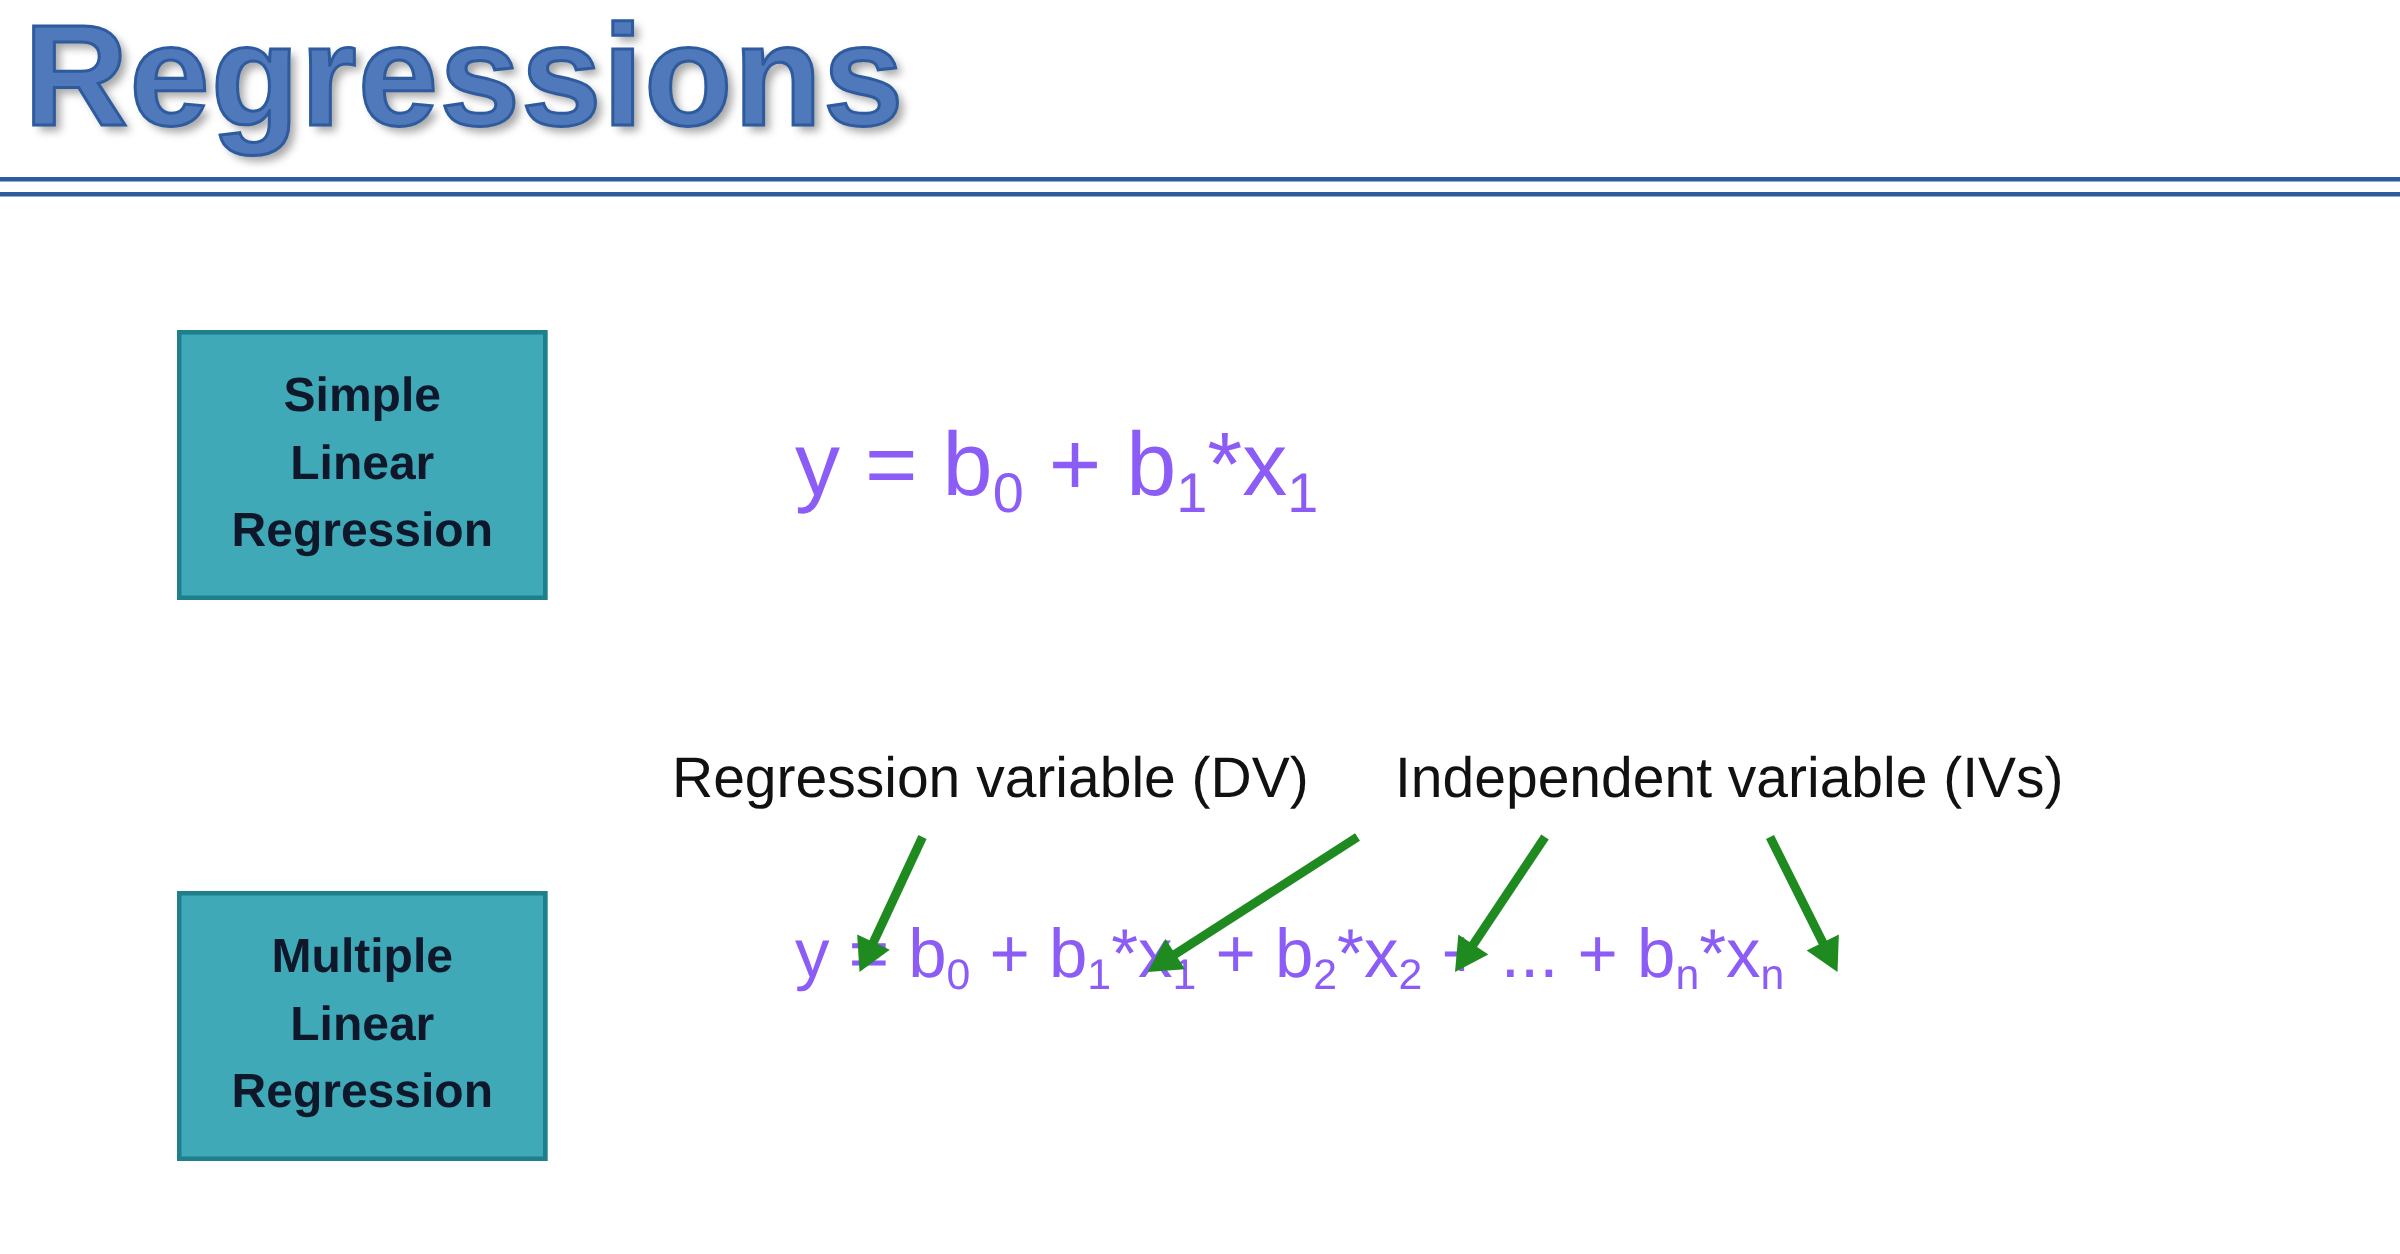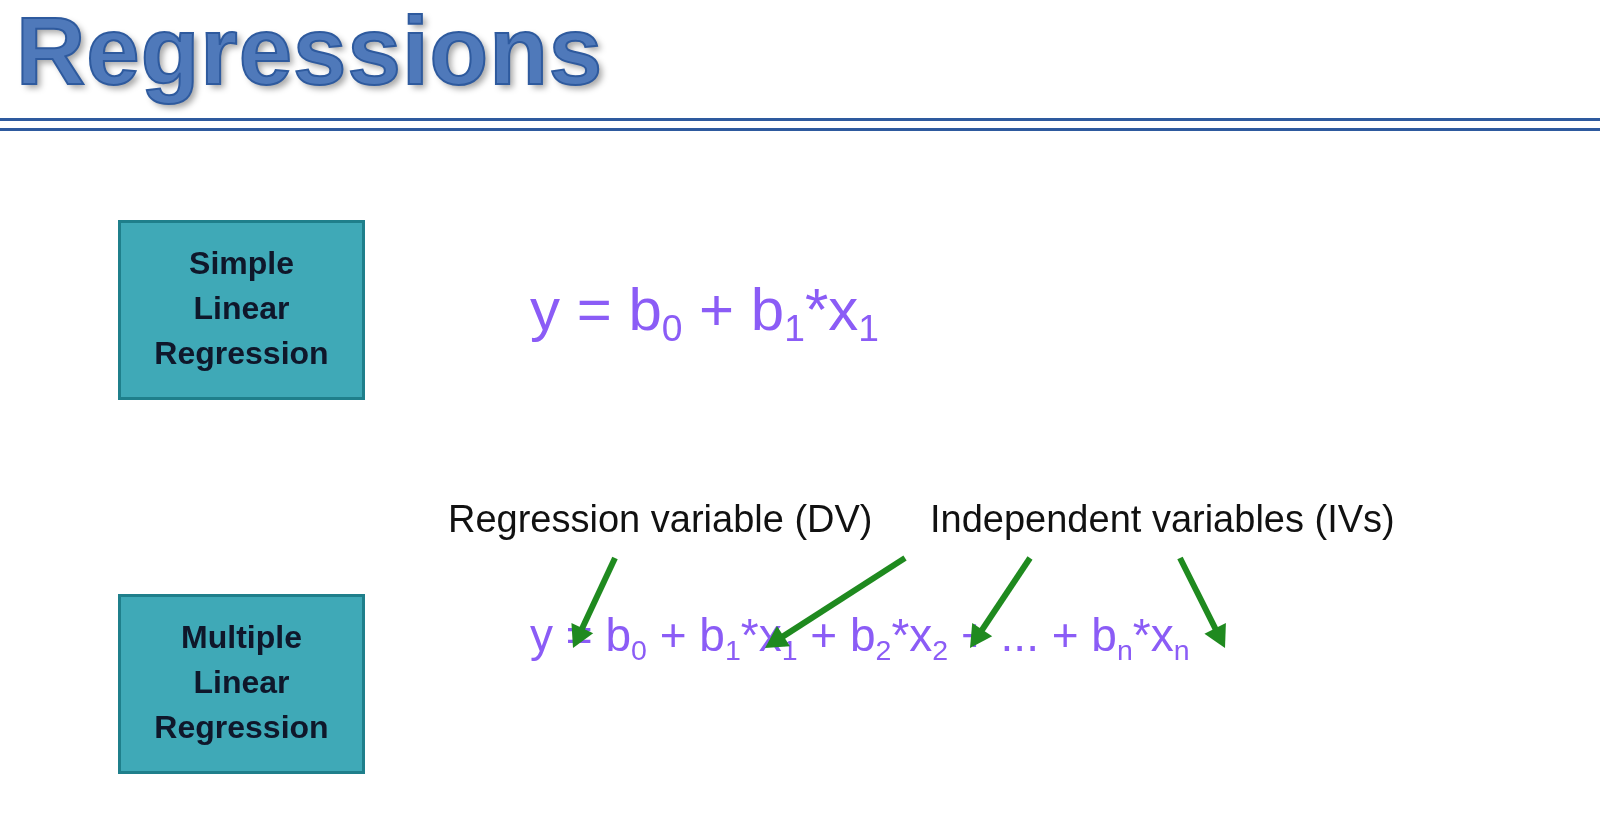--- a/index.html
+++ b/index.html
@@ -112,21 +112,21 @@
 
 <div id="box-multiple" class="label-box">
   <span>Multiple<br>Linear<br>Regression</span>
 </div>
 
 <div id="eq-simple" class="eq">y = b<sub>0</sub> + b<sub>1</sub>*x<sub>1</sub></div>
 
 <div id="eq-multiple" class="eq">y = b<sub>0</sub> + b<sub>1</sub>*x<sub>1</sub> + b<sub>2</sub>*x<sub>2</sub> + ... + b<sub>n</sub>*x<sub>n</sub></div>
 
 <div id="anno-dv" class="anno">Regression variable (DV)</div>
-<div id="anno-iv" class="anno">Independent variables (IVs)</div>
+<div id="anno-iv" class="anno">Independent variable (IVs)</div>
 
 <svg class="arrow-layer" viewBox="0 0 1600 836">
     <line x1="615" y1="558" x2="578.5820881423708" y2="636.0383825520624" class="arrow-line"></line>
     <polygon points="573,648 571.4292825573415,622.9893453361307 593.1776779172279,633.1385965040776" class="arrow-head"></polygon>
     <line x1="905" y1="558" x2="776.1035558749705" y2="640.8619997946619" class="arrow-line"></line>
     <polygon points="765,648 777.0168353625222,626.0091912865844 789.9950175540462,646.1974746956216" class="arrow-head"></polygon>
     <line x1="1030" y1="558" x2="977.322042590173" y2="637.0169361147405" class="arrow-line"></line>
     <polygon points="970,648 972.2188007849008,623.0384911698646 992.1880078490092,636.3512958792702" class="arrow-head"></polygon>
     <line x1="1180" y1="558" x2="1219.0967805394005" y2="636.1935610788012" class="arrow-line"></line>
     <polygon points="1225,648 1204.428174607002,633.6891649440014 1225.894427191,622.9560386520023" class="arrow-head"></polygon>

